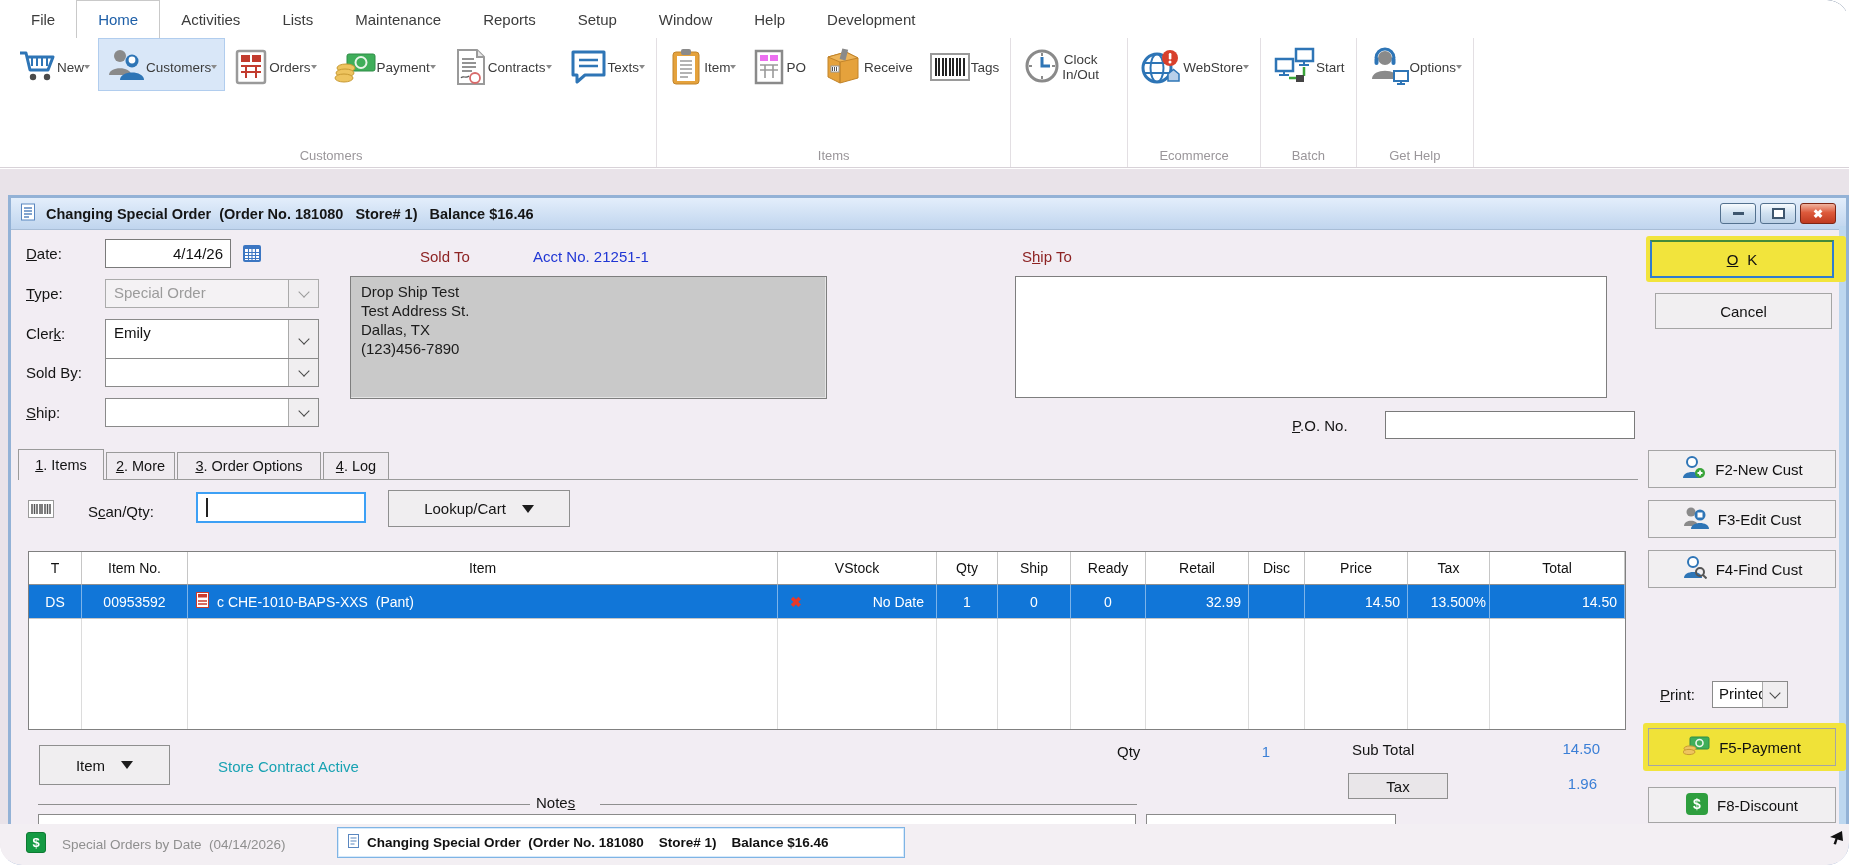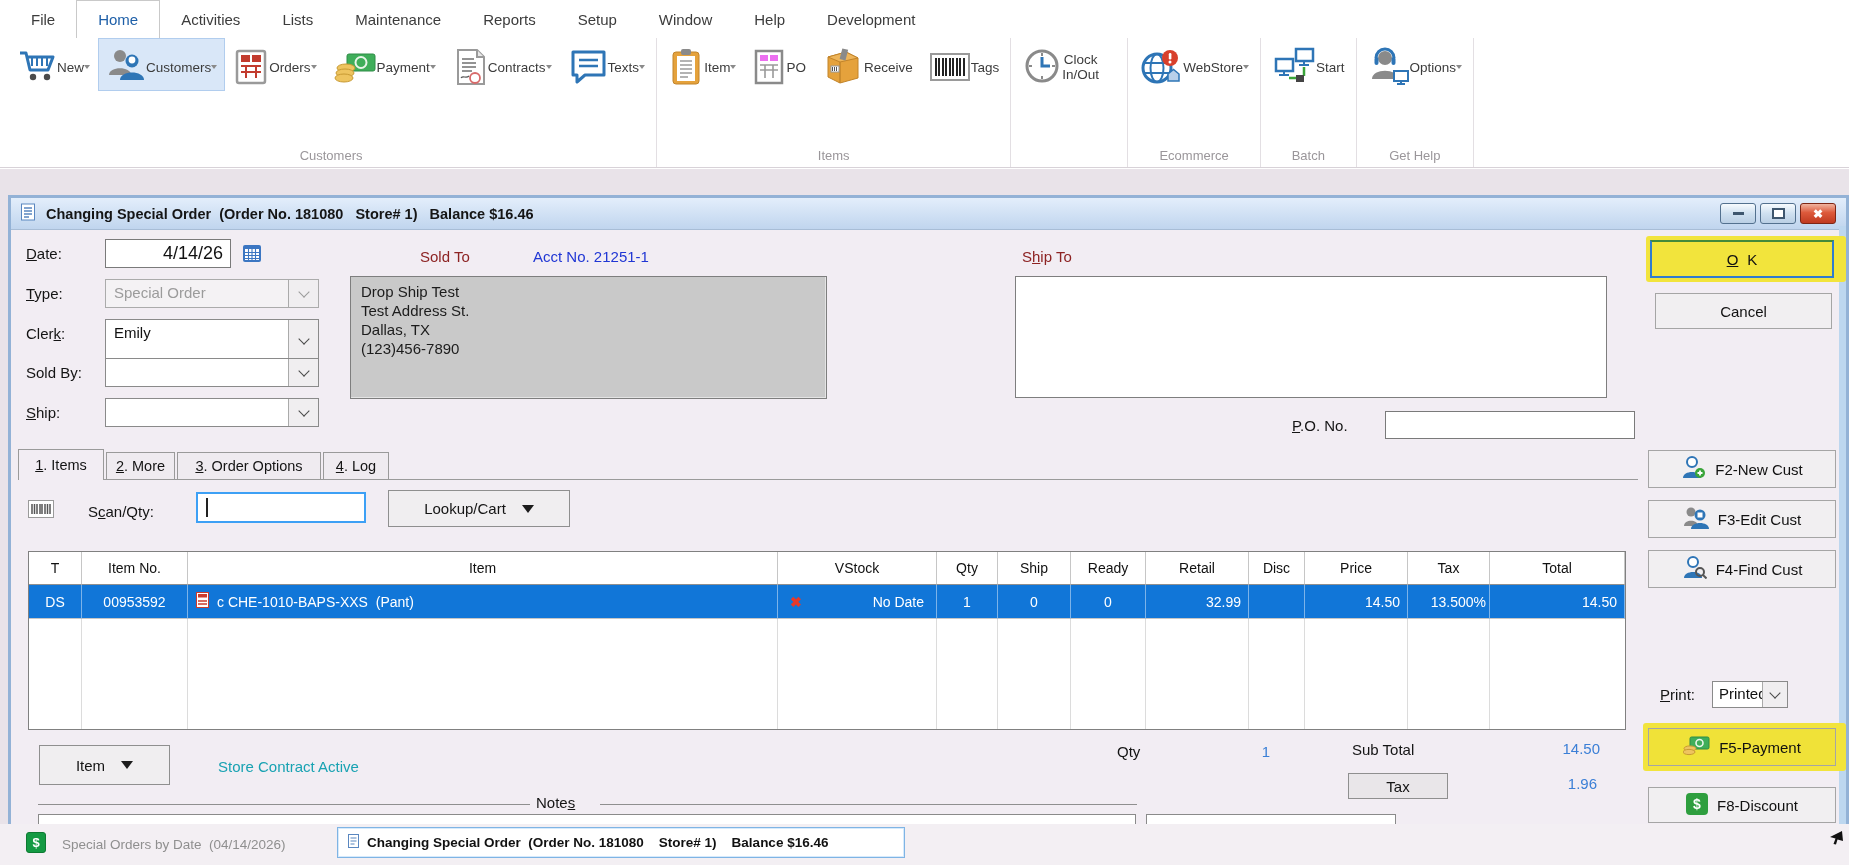--- a/index.html
+++ b/index.html
@@ -1,17 +1,17 @@
 <!DOCTYPE html>
 <html><head>
 <meta charset="utf-8">
 <style>
   html,body{margin:0;padding:0;}
   body{font-family:"Liberation Sans",sans-serif;}
-  .stage{position:relative;width:1849px;height:865px;overflow:hidden;background:#fff;}
+  .stage{position:relative;width:1849px;height:865px;overflow:hidden;background:#fff;border-radius:22px;}
   .abs{position:absolute;}
   .pre{white-space:pre;}
 
   
   .menubar{position:absolute;left:0;top:0;width:1849px;height:38px;background:#fff;display:flex;align-items:stretch;padding-left:10px;font-size:15px;color:#3c3c3c;z-index:6;}
   .mitem{padding:0 21px;display:flex;align-items:center;cursor:default;}
   .mitem.active{color:#1e5fa8;background:#fff;border:1px solid #c9c9c9;border-bottom:none;z-index:7;}
   .top-navy{position:absolute;left:694px;top:0;width:1155px;height:11px;background:#14315a;z-index:5;}
 
   
@@ -35,21 +35,21 @@
   .wbtns{margin-left:auto;display:flex;gap:4px;}
   .wctl{width:34px;height:19px;border:1px solid #53718f;border-radius:3px;background:linear-gradient(#f7fbfe,#cfe0f0 50%,#bacfe4);display:flex;align-items:center;justify-content:center;}
   .wctl.close{background:linear-gradient(#f0b4a0,#dd5a3c 45%,#c03a20);border-color:#7e2615;}
   .glyph-min{width:11px;height:3px;background:#3e566e;}
   .glyph-res{width:9px;height:7px;border:2px solid #3e566e;background:#fff;}
   .glyph-x{color:#fff;font-size:12px;font-weight:bold;line-height:1;}
   .right-strip{position:absolute;left:1839px;top:226px;width:7px;height:639px;background:#bdd7ef;}
 
   
   .flabel{position:absolute;font-size:15px;color:#141414;}
-  .tinput{position:absolute;background:#fff;border:1px solid #7a7a7a;font-size:18px;font-family:"Liberation Sans",sans-serif;box-sizing:border-box;padding:0 7px;color:#111;}
+  .tinput{position:absolute;background:#fff;border:1px solid #7a7a7a;font-size:15px;font-family:"Liberation Sans",sans-serif;box-sizing:border-box;padding:0 7px;color:#111;}
   .tinput.r{text-align:right;}
   .combo{position:absolute;background:#fff;border:1px solid #8a8a8a;display:flex;box-sizing:border-box;}
   .combo .val{flex:1;padding:4px 8px;font-size:15px;color:#111;overflow:hidden;white-space:nowrap;}
   .combo .dd{width:29px;background:#f0eef0;border-left:1px solid #aaa;display:flex;align-items:center;justify-content:center;}
   .chev{display:inline-block;width:7px;height:7px;border-right:1.8px solid #4a4a4a;border-bottom:1.8px solid #4a4a4a;transform:rotate(45deg);margin-top:-3px;}
   .combo.disabled .val{color:#9b9b9b;background:#f4f2f4;}
   .combo.disabled{border-color:#ababab;background:#f4f2f4;}
   .combo.disabled .chev{border-color:#9b9b9b;}
   .maroon{color:#8d2323;}
   .bluelink{color:#2036d4;}

